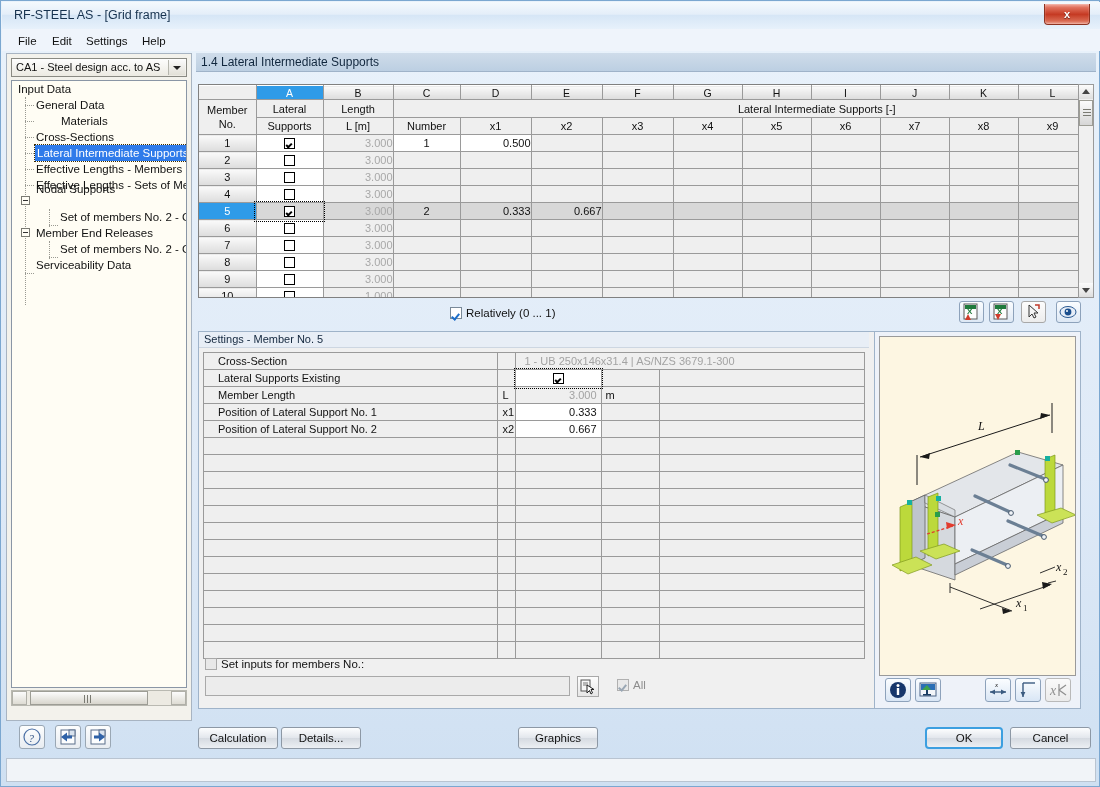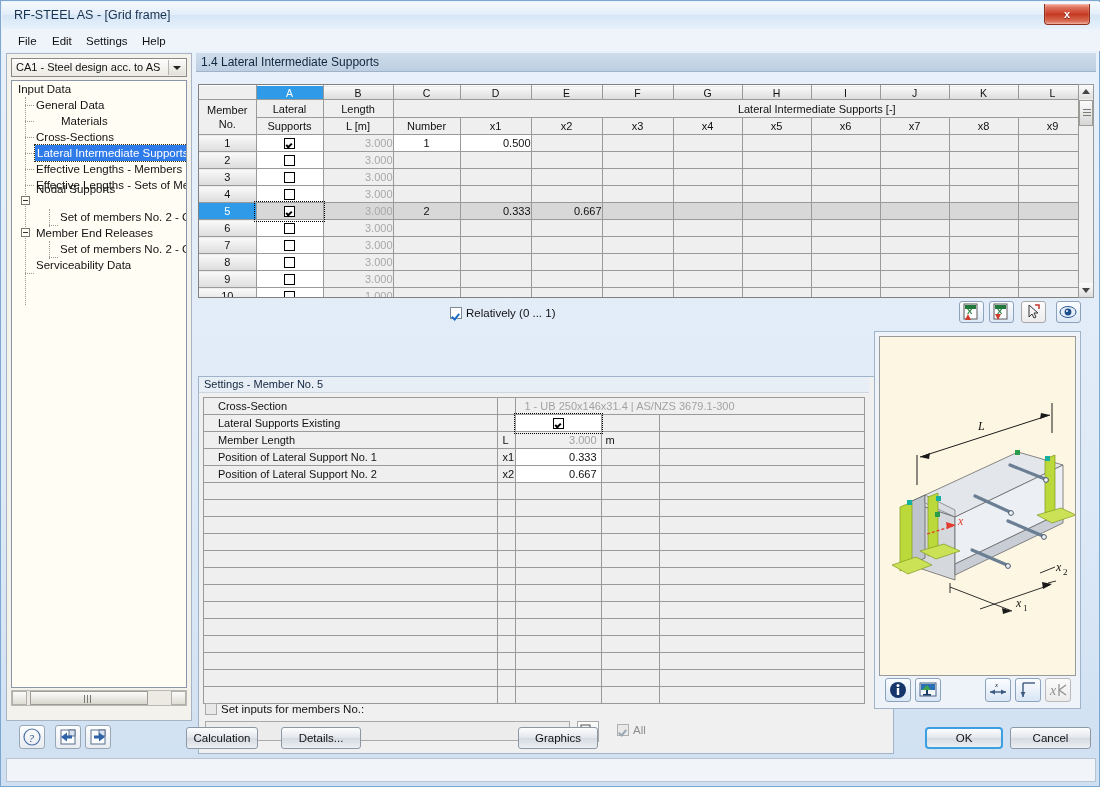--- a/index.html
+++ b/index.html
@@ -169,21 +169,21 @@
   .relcb span{font-size:11.5px;color:#111;margin-left:4px;}
   .tbbtn{
     position:absolute;top:0px;width:25px;height:22px;
     background:linear-gradient(to bottom,#fbfdff,#dde8f5);
     border:1px solid #8da2bb;border-radius:3px;box-sizing:border-box;cursor:pointer;
   }
   .tbbtn.flat{background:linear-gradient(to bottom,#fdfdfd,#ececec);border-color:#a8a8a8;}
   
   .settings{
     position:absolute;left:2px;top:278px;width:696px;height:378px;
-    background:#f0f0f0;border:1px solid #9fb3c9;box-sizing:border-box;margin-top:45px;
+    background:#f0f0f0;border:1px solid #9fb3c9;box-sizing:border-box;
   }
   .setttl{
     position:absolute;left:0;top:0;width:670px;height:16px;
     background:#e8eef6;font-size:11px;color:#12263d;line-height:15px;padding-left:5px;box-sizing:border-box;
     border-bottom:1px solid #cdd6e1;
   }
   .stbl{position:absolute;left:4px;top:20px;border-collapse:collapse;table-layout:fixed;font-size:11px;}
   .stbl td{
     border:1px solid #9a9a9a;height:16px;padding:0 4px;overflow:hidden;white-space:nowrap;color:#111;
     background:#efefef;
@@ -886,21 +886,21 @@
     </div>
     <div class="smallbtn" style="left:79px;">
       <svg width="24" height="22" viewBox="0 0 24 22">
         <rect x="5" y="4" width="14" height="14" fill="#fcfdfe" stroke="#5b6f8b"></rect>
         <rect x="13" y="4" width="6" height="6" fill="#d8e2ee" stroke="#5b6f8b"></rect>
         <polygon points="19,11 13,6.5 13,15.5" fill="#2f62a8"></polygon>
         <rect x="8" y="9.5" width="6" height="3" fill="#2f62a8"></rect>
       </svg>
     </div>
 
-    <div class="pbtn" style="left:180px;width:72px;">Calculation</div>
+    <div class="pbtn" style="left:192px;width:80px;">Calculation</div>
     <div class="pbtn" style="left:275px;width:80px;">Details...</div>
     <div class="pbtn" style="left:512px;width:80px;">Graphics</div>
 
     <div class="pbtn def" style="left:919px;width:78px;">OK</div>
     <div class="pbtn" style="left:1004px;width:81px;">Cancel</div>
   </div>
 
   <div class="statusbar"></div>
 
 </div>

